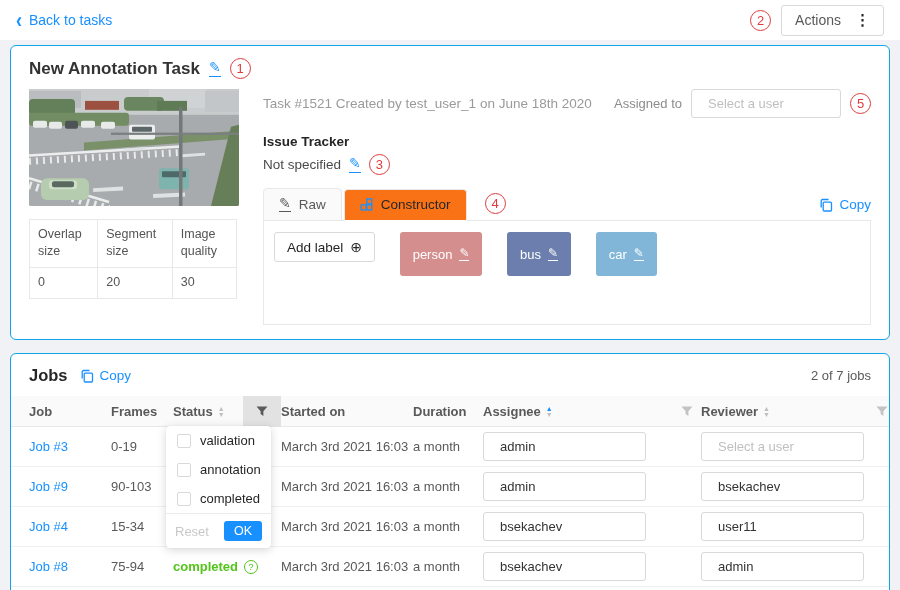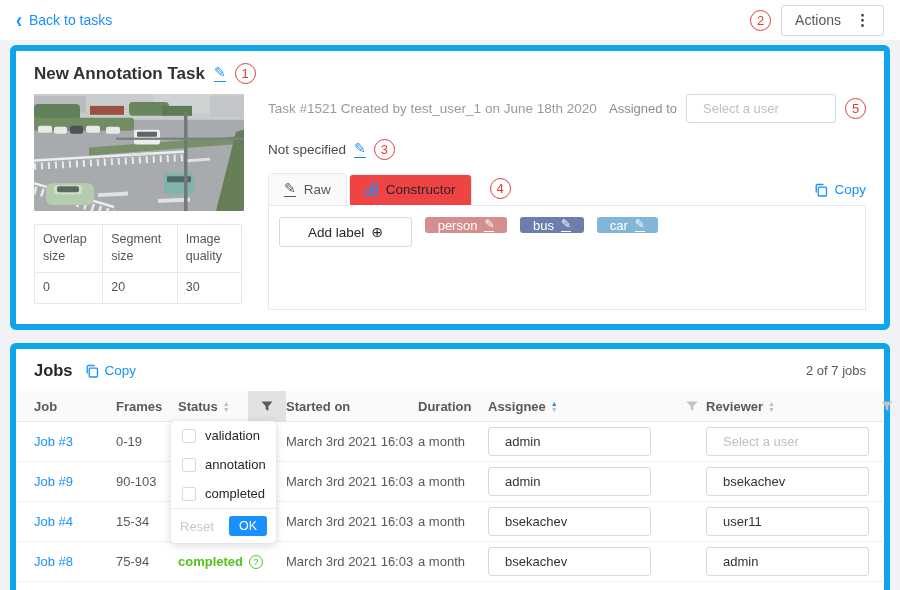--- a/index.html
+++ b/index.html
@@ -29,21 +29,21 @@
 
   
   .cnum{
     width:21px; height:21px; border:1.7px solid #dd3c3c; border-radius:50%;
     color:#dd3c3c; display:inline-flex; align-items:center; justify-content:center;
     font-size:13px; flex:none; background:transparent;
   }
 
   
   .card{
-    background:#fff; border:6px solid #0ea5e9; border-radius:6px;
+    background:#fff; border:1px solid #0ea5e9; border-radius:6px;
     margin:0 10px;
   }
   .task-card{ margin-top:5px; padding:12px 18px 14px; }
   .jobs-card{ margin-top:13px; padding:12px 0 0; height:290px; position:relative; }
 
   
   .task-title-row{ display:flex; align-items:center; gap:9px; }
   .task-title{ font-size:17px; font-weight:700; color:#333; }
   .pencil{ color:#1890ff; font-size:14px; border-bottom:1.5px solid #1890ff; line-height:1.1; cursor:pointer; }
   .pencil.dark{ color:#595959; border-bottom-color:#595959; cursor:default; }
@@ -77,34 +77,34 @@
   .it-value-row{ display:flex; align-items:center; gap:8px; margin-top:5px; }
   .it-value{ color:#4a4a4a; font-size:13.5px; }
 
   .tabs-area{ margin-top:13px; }
   .tabbar{ display:flex; align-items:flex-end; border-bottom:1px solid #e8e8e8; }
   .tab{
     display:inline-flex; align-items:center; gap:8px; padding:7px 15px 8px;
     border:1px solid #e8e8e8; border-radius:4px 4px 0 0; background:#fafafa;
     color:#595959; font-size:13.5px; margin-right:2px; margin-bottom:-1px; cursor:pointer;
   }
-  .tab.active{ background:#ef4444; border-bottom-color:#fff; color:#262626; }
+  .tab.active{ background:#f97316; border-bottom-color:#fff; color:#262626; }
   .tab-badge{ margin:0 0 6px 16px; }
   .copy-link{ margin-left:auto; margin-bottom:8px; display:inline-flex; align-items:center; gap:6px;
     color:#1890ff; font-size:13.5px; cursor:pointer; }
   .tab-content{ border:1px solid #e8e8e8; border-top:none; padding:11px 10px; height:104px; }
   .addlabel-btn{
     background:#fff; border:1px solid #d9d9d9; border-radius:3px; height:30px;
-    padding:0 28px; display:inline-flex; align-items:center; gap:7px; font-size:13.5px;
+    padding:0 12px; display:inline-flex; align-items:center; gap:7px; font-size:13.5px;
     color:#262626; cursor:pointer; font-family:inherit;
   }
   .addlabel-btn .plus{ font-size:14px; color:#262626; }
   .chip{
-    display:inline-flex; align-items:center; gap:7px; height:16px; padding:0 13px;
-    border-radius:3px; color:#fff; font-size:13px; margin-left:9px; vertical-align:top; cursor:pointer;
+    display:inline-flex; align-items:center; gap:7px; height:44px; padding:0 13px;
+    border-radius:3px; color:#fff; font-size:13px; margin-left:21px; vertical-align:top; cursor:pointer;
   }
   .chip .pencil{ font-size:12px; }
 
   
   .jobs-head{ display:flex; align-items:center; padding:0 18px; gap:12px; }
   .jobs-title{ font-size:16.5px; font-weight:700; color:#262626; }
   .jobs-count{ margin-left:auto; color:#595959; font-size:13px; }
 
   .jobs-grid{
     display:grid;
@@ -235,20 +235,21 @@
       <div class="meta-row">
         <span class="task-meta">Task #1521 Created by test_user_1 on June 18th 2020</span>
         <div class="assigned">
           <span class="assigned-label">Assigned to</span>
           <input class="ant-input" placeholder="Select a user" style="">
           <span class="cnum">5</span>
         </div>
       </div>
 
       <div class="issue-tracker">
+        <div class="it-title">Issue Tracker</div>
         <div class="it-value-row">
           <span class="it-value">Not specified</span>
           <span class="pencil">✎</span>
           <span class="cnum">3</span>
         </div>
       </div>
 
       <div class="tabs-area">
         <div class="tabbar">
           <div class="tab">

